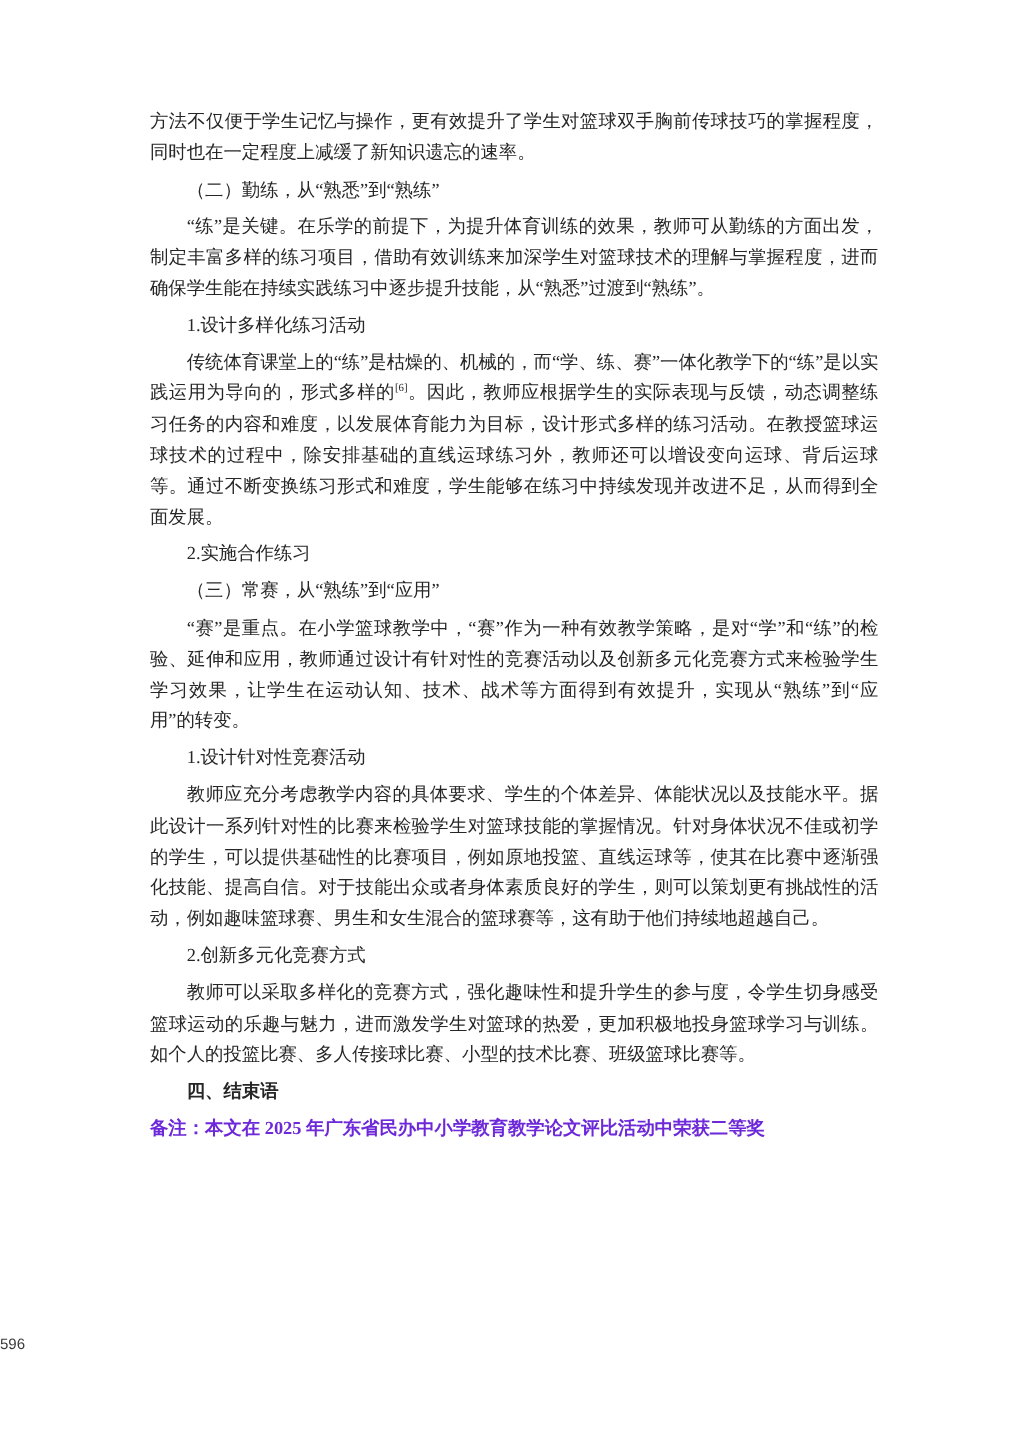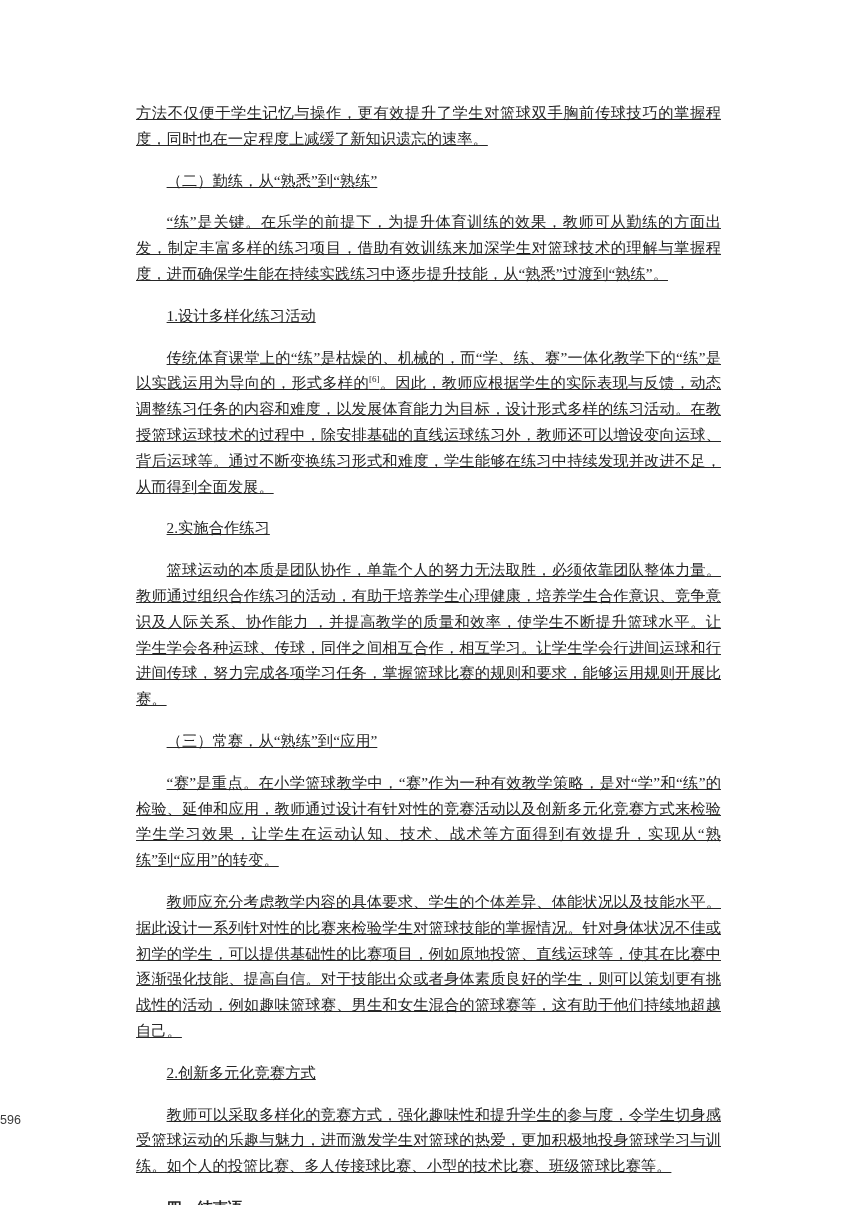--- a/index.html
+++ b/index.html
@@ -16,27 +16,26 @@
     box-sizing: border-box;
     font-family: "Liberation Serif", "DejaVu Serif", serif;
     color: #262626;
     overflow: hidden;
   }
   .content {
     box-sizing: border-box;
     padding: 84px 113px 0 120px;
   }
   .content p {
-    margin: 16px;
+    margin: 5px;
     font-size: 15.3px;
     line-height: 25.8px;
     text-align: justify;
     text-justify: inter-ideograph;
     word-break: break-all;
-    text-decoration: underline;
   }
   .indent   { text-indent: 2em; }
   .noindent { text-indent: 0; }
   .bold     { font-weight: bold; }
   sup.cite {
     font-size: 9px;
     line-height: 0;
     vertical-align: super;
   }
   .award-note {
@@ -69,26 +68,26 @@
     <p class="indent">（二）勤练，从“熟悉”到“熟练”</p>
 
     <p class="indent">“练”是关键。在乐学的前提下，为提升体育训练的效果，教师可从勤练的方面出发，制定丰富多样的练习项目，借助有效训练来加深学生对篮球技术的理解与掌握程度，进而确保学生能在持续实践练习中逐步提升技能，从“熟悉”过渡到“熟练”。</p>
 
     <p class="indent">1.设计多样化练习活动</p>
 
     <p class="indent"><span>传统体育课堂上的“练”是枯燥的、机械的，而“学、练、赛”一体化教学下的“练”是以实践运用为导向的，形式多样的</span><sup class="cite">[6]</sup><span>。因此，教师应根据学生的实际表现与反馈，动态调整练习任务的内容和难度，以发展体育能力为目标，设计形式多样的练习活动。在教授篮球运球技术的过程中，除安排基础的直线运球练习外，教师还可以增设变向运球、背后运球等。通过不断变换练习形式和难度，学生能够在练习中持续发现并改进不足，从而得到全面发展。</span></p>
 
     <p class="indent">2.实施合作练习</p>
 
-    <p class="indent">篮球运动的本质是团队协作，单靠个人的努力无法取胜，必须依靠团队整体力量。教师通过组织合作练习的活动，有助于培养学生心理健康，培养学生合作意识、竞争意识及人际关系、协作能力 ，并提高教学的质量和效率，使学生不断提升篮球水平。让学生学会各种运球、传球，同伴之间相互合作，相互学习。让学生学会行进间运球和行进间传球，努力完成各项学习任务，掌握篮球比赛的规则和要求，能够运用规则开展比赛。</p>
 
     <p class="indent">（三）常赛，从“熟练”到“应用”</p>
 
     <p class="indent">“赛”是重点。在小学篮球教学中，“赛”作为一种有效教学策略，是对“学”和“练”的检验、延伸和应用，教师通过设计有针对性的竞赛活动以及创新多元化竞赛方式来检验学生学习效果，让学生在运动认知、技术、战术等方面得到有效提升，实现从“熟练”到“应用”的转变。</p>
 
+    <p class="indent">1.设计针对性竞赛活动</p>
 
     <p class="indent">教师应充分考虑教学内容的具体要求、学生的个体差异、体能状况以及技能水平。据此设计一系列针对性的比赛来检验学生对篮球技能的掌握情况。针对身体状况不佳或初学的学生，可以提供基础性的比赛项目，例如原地投篮、直线运球等，使其在比赛中逐渐强化技能、提高自信。对于技能出众或者身体素质良好的学生，则可以策划更有挑战性的活动，例如趣味篮球赛、男生和女生混合的篮球赛等，这有助于他们持续地超越自己。</p>
 
     <p class="indent">2.创新多元化竞赛方式</p>
 
     <p class="indent">教师可以采取多样化的竞赛方式，强化趣味性和提升学生的参与度，令学生切身感受篮球运动的乐趣与魅力，进而激发学生对篮球的热爱，更加积极地投身篮球学习与训练。如个人的投篮比赛、多人传接球比赛、小型的技术比赛、班级篮球比赛等。</p>
 
     <p class="indent bold">四、结束语</p>
 
 

